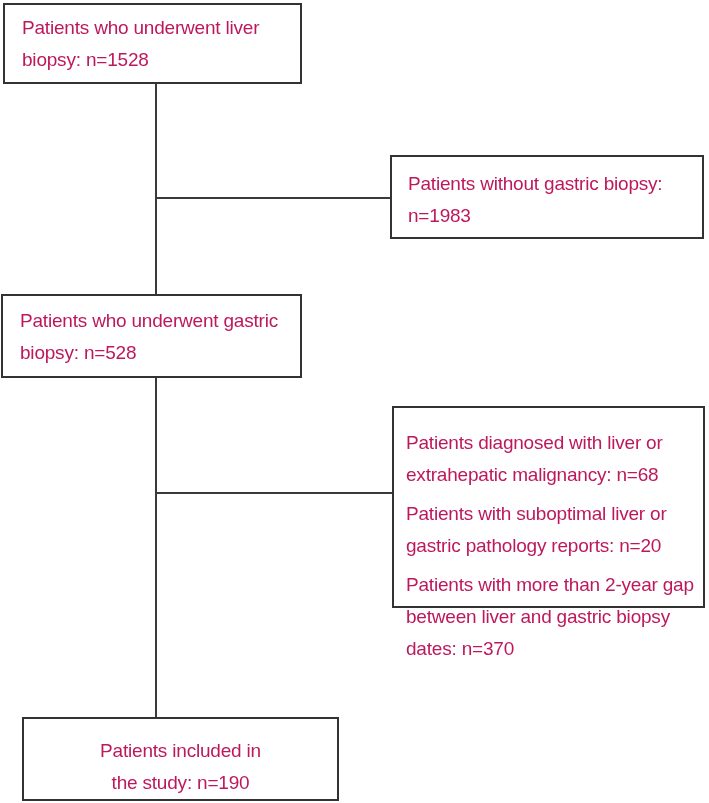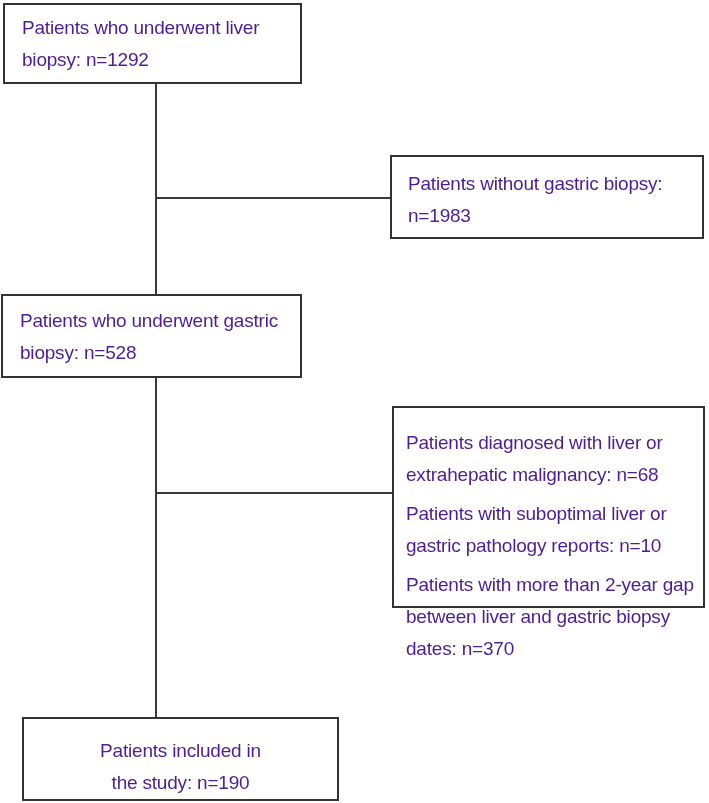--- a/index.html
+++ b/index.html
@@ -6,21 +6,21 @@
     margin: 0;
     padding: 0;
     background: #ffffff;
   }
   #canvas {
     position: relative;
     width: 709px;
     height: 803px;
     background: #ffffff;
     font-family: "Liberation Sans", "DejaVu Sans", sans-serif;
-    color: #4c1d95;
+    color: #be185d;
     font-size: 19px;
     letter-spacing: -0.2px;
     line-height: 32px;
     overflow: hidden;
   }
   .node {
     position: absolute;
     box-sizing: border-box;
     border: 2px solid #333333;
     background: #ffffff;
@@ -63,41 +63,41 @@
 
 <div id="canvas">
 
   <div class="connector" id="vline-top"></div>
   <div class="connector" id="vline-bottom"></div>
   <div class="connector" id="hline-branch-1"></div>
   <div class="connector" id="hline-branch-2"></div>
 
   <div class="node" id="box-liver-biopsy">
     <div class="line">Patients who underwent liver</div>
-    <div class="line">biopsy: n=1292</div>
+    <div class="line">biopsy: n=1528</div>
   </div>
 
   <div class="node" id="box-no-gastric-biopsy">
     <div class="line">Patients without gastric biopsy:</div>
     <div class="line">n=1983</div>
   </div>
 
   <div class="node" id="box-gastric-biopsy">
     <div class="line">Patients who underwent gastric</div>
     <div class="line">biopsy: n=528</div>
   </div>
 
   <div class="node" id="box-exclusions">
     <div class="para">
       <div class="line">Patients diagnosed with liver or</div>
       <div class="line">extrahepatic malignancy: n=68</div>
     </div>
     <div class="para">
       <div class="line">Patients with suboptimal liver or</div>
-      <div class="line">gastric pathology reports: n=10</div>
+      <div class="line">gastric pathology reports: n=20</div>
     </div>
     <div class="para">
       <div class="line">Patients with more than 2-year gap</div>
       <div class="line">between liver and gastric biopsy</div>
       <div class="line">dates: n=370</div>
     </div>
   </div>
 
   <div class="node" id="box-included">
     <div class="line">Patients included in</div>

